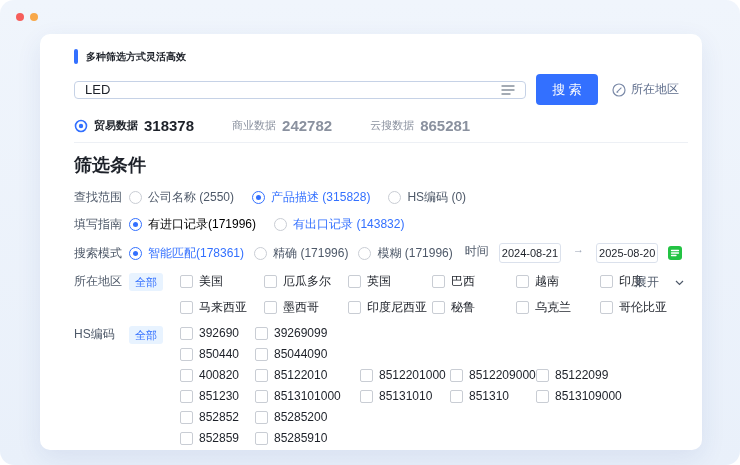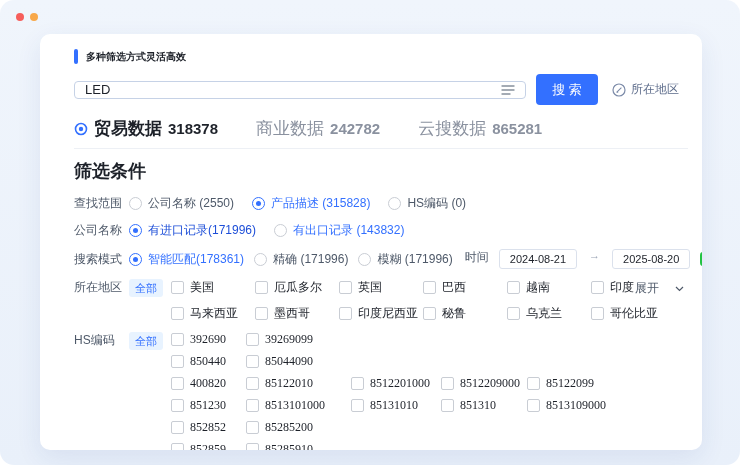--- a/index.html
+++ b/index.html
@@ -18,21 +18,21 @@
 
   .search-row { display:flex; align-items:center; gap:10px; margin-bottom:12px; }
   .search-box { width:452px; height:18px; border:1px solid #c6d2e6; border-radius:4px; display:flex; align-items:center; padding:0 10px; background:#fff; }
   .search-input { flex:1; border:none; outline:none; font-size:13px; color:#1d2129; background:transparent; }
   .sic { display:flex; align-items:center; }
   .search-btn { width:62px; height:31px; background:#3370ff; color:#fff; border:none; border-radius:4px; font-size:13px; cursor:pointer; font-family:inherit; }
   .guide-link { display:flex; align-items:center; gap:5px; color:#5c6b8a; font-size:12px; cursor:pointer; margin-left:4px; white-space:nowrap; }
 
   .tabs-row { display:flex; align-items:center; gap:38px; margin-bottom:8px; }
   .tab { display:flex; align-items:center; gap:6px; cursor:pointer; color:#8a919f; }
-  .tab-label { font-size:17px; }
+  .tab-label { font-size:11px; }
   .tab-count { font-size:15px; font-weight:700; }
   .tab.active .tab-label { color:#1d2129; font-weight:600; }
   .tab.active .tab-count { color:#1d2129; }
   .hr { height:1px; background:#edf0f5; margin:0 0 10px 0; }
 
   .section-title { font-size:18px; font-weight:700; color:#1d2129; margin:2px 0 12px; }
 
   .frow { display:flex; align-items:center; margin-bottom:10px; font-size:12px; white-space:nowrap; position:relative; }
   .frow.top { align-items:flex-start; }
   .flabel { width:55px; flex:none; color:#4e5969; }
@@ -40,33 +40,33 @@
   .fbody.tight { gap:10px; }
 
   .radio { display:flex; align-items:center; gap:6px; cursor:pointer; }
   .rdot { width:13px; height:13px; border-radius:50%; border:1px solid #c9cdd4; background:#fff; position:relative; flex:none; }
   .rdot.checked { border-color:#3370ff; }
   .rdot.checked::after { content:""; position:absolute; inset:3px; border-radius:50%; background:#3370ff; }
   .rtext { color:#4e5969; }
   .rtext.blue { color:#3370ff; }
 
   .time-label { color:#4e5969; margin-left:2px; }
-  .datebox { border:1px solid #dbe1ec; border-radius:3px; padding:3px 10px; font-size:11px; color:#1d2129; background:#fff; cursor:pointer; }
+  .datebox { border:1px solid #dbe1ec; border-radius:3px; padding:3px 2px; font-size:11px; color:#1d2129; background:#fff; cursor:pointer; }
   .arrow { color:#98a1b3; font-size:11px; margin:0 2px; }
   .quick { display:flex; align-items:center; gap:4px; color:#2a2f3a; cursor:pointer; }
 
-  .all-badge { background:#e8f3ff; color:#3370ff; font-size:11px; padding:2px 6px; border-radius:3px; margin-right:8px; flex:none; cursor:pointer; line-height:14px; }
+  .all-badge { background:#e8f3ff; color:#3370ff; font-size:11px; padding:2px 6px; border-radius:3px; margin-right:17px; flex:none; cursor:pointer; line-height:14px; }
 
   .region-grid { display:grid; grid-template-columns:repeat(6,84px); row-gap:9px; }
   .cb { display:flex; align-items:center; gap:6px; cursor:pointer; color:#1d2129; }
   .box { width:13px; height:13px; border:1px solid #c9cdd4; border-radius:2px; background:#fff; flex:none; }
   .expand-link { position:absolute; right:4px; top:1px; display:flex; align-items:center; gap:16px; color:#4e5969; cursor:pointer; }
 
   .hs-rows { display:flex; flex-direction:column; gap:7px; }
-  .hs-row { display:flex;font-family:Liberation Serif, serif; }
+  .hs-row { display:flex; }
   .w1 { width:75px; } .w2 { width:105px; } .w3 { width:90px; } .w4 { width:86px;text-align:right; }
 </style>
 </head>
 <body>
 
 <div class="stage">
   <div class="traffic">
     <span class="dot dot-red"></span>
     <span class="dot dot-orange"></span>
   </div>
@@ -139,25 +139,25 @@
           <span class="rtext blue">产品描述 (315828)</span>
         </label>
         <label class="radio">
           <span class="rdot"></span>
           <span class="rtext">HS编码 (0)</span>
         </label>
       </div>
     </div>
 
     <div class="frow">
-      <div class="flabel">公司名称</div>
+      <div class="flabel">填写指南</div>
       <div class="fbody">
         <label class="radio">
           <span class="rdot checked"></span>
-          <span class="rtext" style="color:#1d4ed8">有进口记录(171996)</span>
+          <span class="rtext" style="color:#000000">有进口记录(171996)</span>
         </label>
         <label class="radio">
           <span class="rdot"></span>
           <span class="rtext blue">有出口记录 (143832)</span>
         </label>
       </div>
     </div>
 
     <div class="frow">
       <div class="flabel">搜索模式</div>

